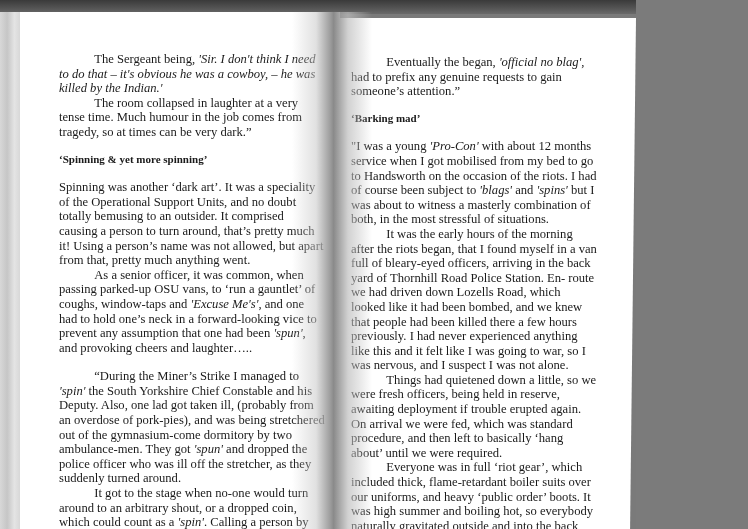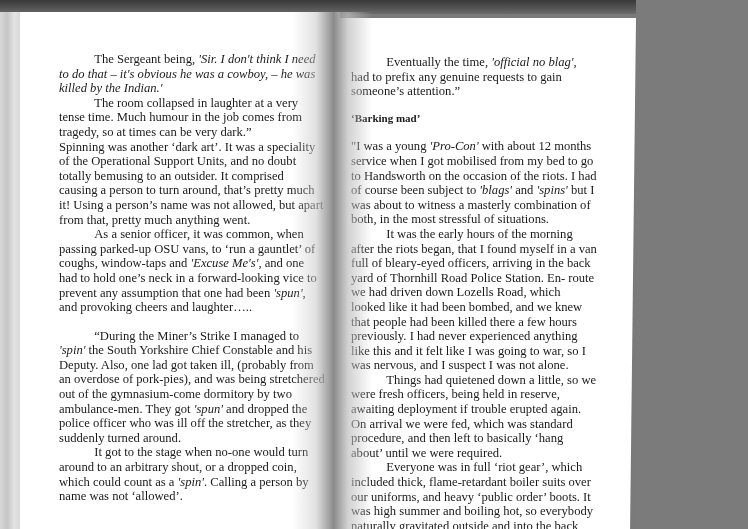--- a/index.html
+++ b/index.html
@@ -53,33 +53,34 @@
 <div class="topband"></div>
 <div class="bg-right"></div>
 <div class="left-edge"></div>
 
 <div class="page page-left">
   <div class="text-left">
     <div>
         <p class="indent"><span>The Sergeant being, </span><em>'Sir. I don't think I need to do that – it's obvious he was a cowboy, – he was killed by the Indian.'</em></p>
         <p class="indent"><span>The room collapsed in laughter at a very tense time. Much humour in the job comes from tragedy, so at times can be very dark.”</span></p>
       </div>
+    <h2>‘Spinning &amp; yet more spinning’</h2>
     <div>
         <p><span>Spinning was another ‘dark art’. It was a speciality of the Operational Support Units, and no doubt totally bemusing to an outsider. It comprised causing a person to turn around, that’s pretty much it! Using a person’s name was not allowed, but apart from that, pretty much anything went.</span></p>
         <p class="indent"><span>As a senior officer, it was common, when passing parked-up OSU vans, to ‘run a gauntlet’ of coughs, window-taps and </span><em>'Excuse Me's'</em><span>, and one had to hold one’s neck in a forward-looking vice to prevent any assumption that one had been </span><em>'spun'</em><span>, and provoking cheers and laughter…..</span></p>
         <p class="indent gap"><span>“During the Miner’s Strike I managed to </span><em>'spin'</em><span> the South Yorkshire Chief Constable and his Deputy. Also, one lad got taken ill, (probably from an overdose of pork-pies), and was being stretchered out of the gymnasium-come dormitory by two ambulance-men. They got </span><em>'spun'</em><span> and dropped the police officer who was ill off the stretcher, as they suddenly turned around.</span></p>
         <p class="indent"><span>It got to the stage when no-one would turn around to an arbitrary shout, or a dropped coin, which could count as a </span><em>'spin'</em><span>. Calling a person by name was not ‘allowed’.</span></p>
       </div>
   </div>
 </div>
 
 <div class="page page-right">
   <div class="text-right">
     <div>
-        <p class="indent"><span>Eventually the time, </span><em>'official no blag'</em><span>, had to prefix any genuine requests to gain someone’s attention.”</span></p>
+        <p class="indent"><span>Eventually the began, </span><em>'official no blag'</em><span>, had to prefix any genuine requests to gain someone’s attention.”</span></p>
       </div>
     <h2>‘Barking mad’</h2>
     <div>
         <p><span>"I was a young </span><em>'Pro-Con'</em><span> with about 12 months service when I got mobilised from my bed to go to Handsworth on the occasion of the riots. I had of course been subject to </span><em>'blags'</em><span> and </span><em>'spins'</em><span> but I was about to witness a masterly combination of both, in the most stressful of situations.</span></p>
         <p class="indent"><span>It was the early hours of the morning after the riots began, that I found myself in a van full of bleary-eyed officers, arriving in the back yard of Thornhill Road Police Station. En- route we had driven down Lozells Road, which looked like it had been bombed, and we knew that people had been killed there a few hours previously. I had never experienced anything like this and it felt like I was going to war, so I was nervous, and I suspect I was not alone.</span></p>
         <p class="indent"><span>Things had quietened down a little, so we were fresh officers, being held in reserve, awaiting deployment if trouble erupted again. On arrival we were fed, which was standard procedure, and then left to basically ‘hang about’ until we were required.</span></p>
         <p class="indent"><span>Everyone was in full ‘riot gear’, which included thick, flame-retardant boiler suits over our uniforms, and heavy ‘public order’ boots. It was high summer and boiling hot, so everybody naturally gravitated outside and into the back yard.</span></p>
       </div>
   </div>
 </div>

